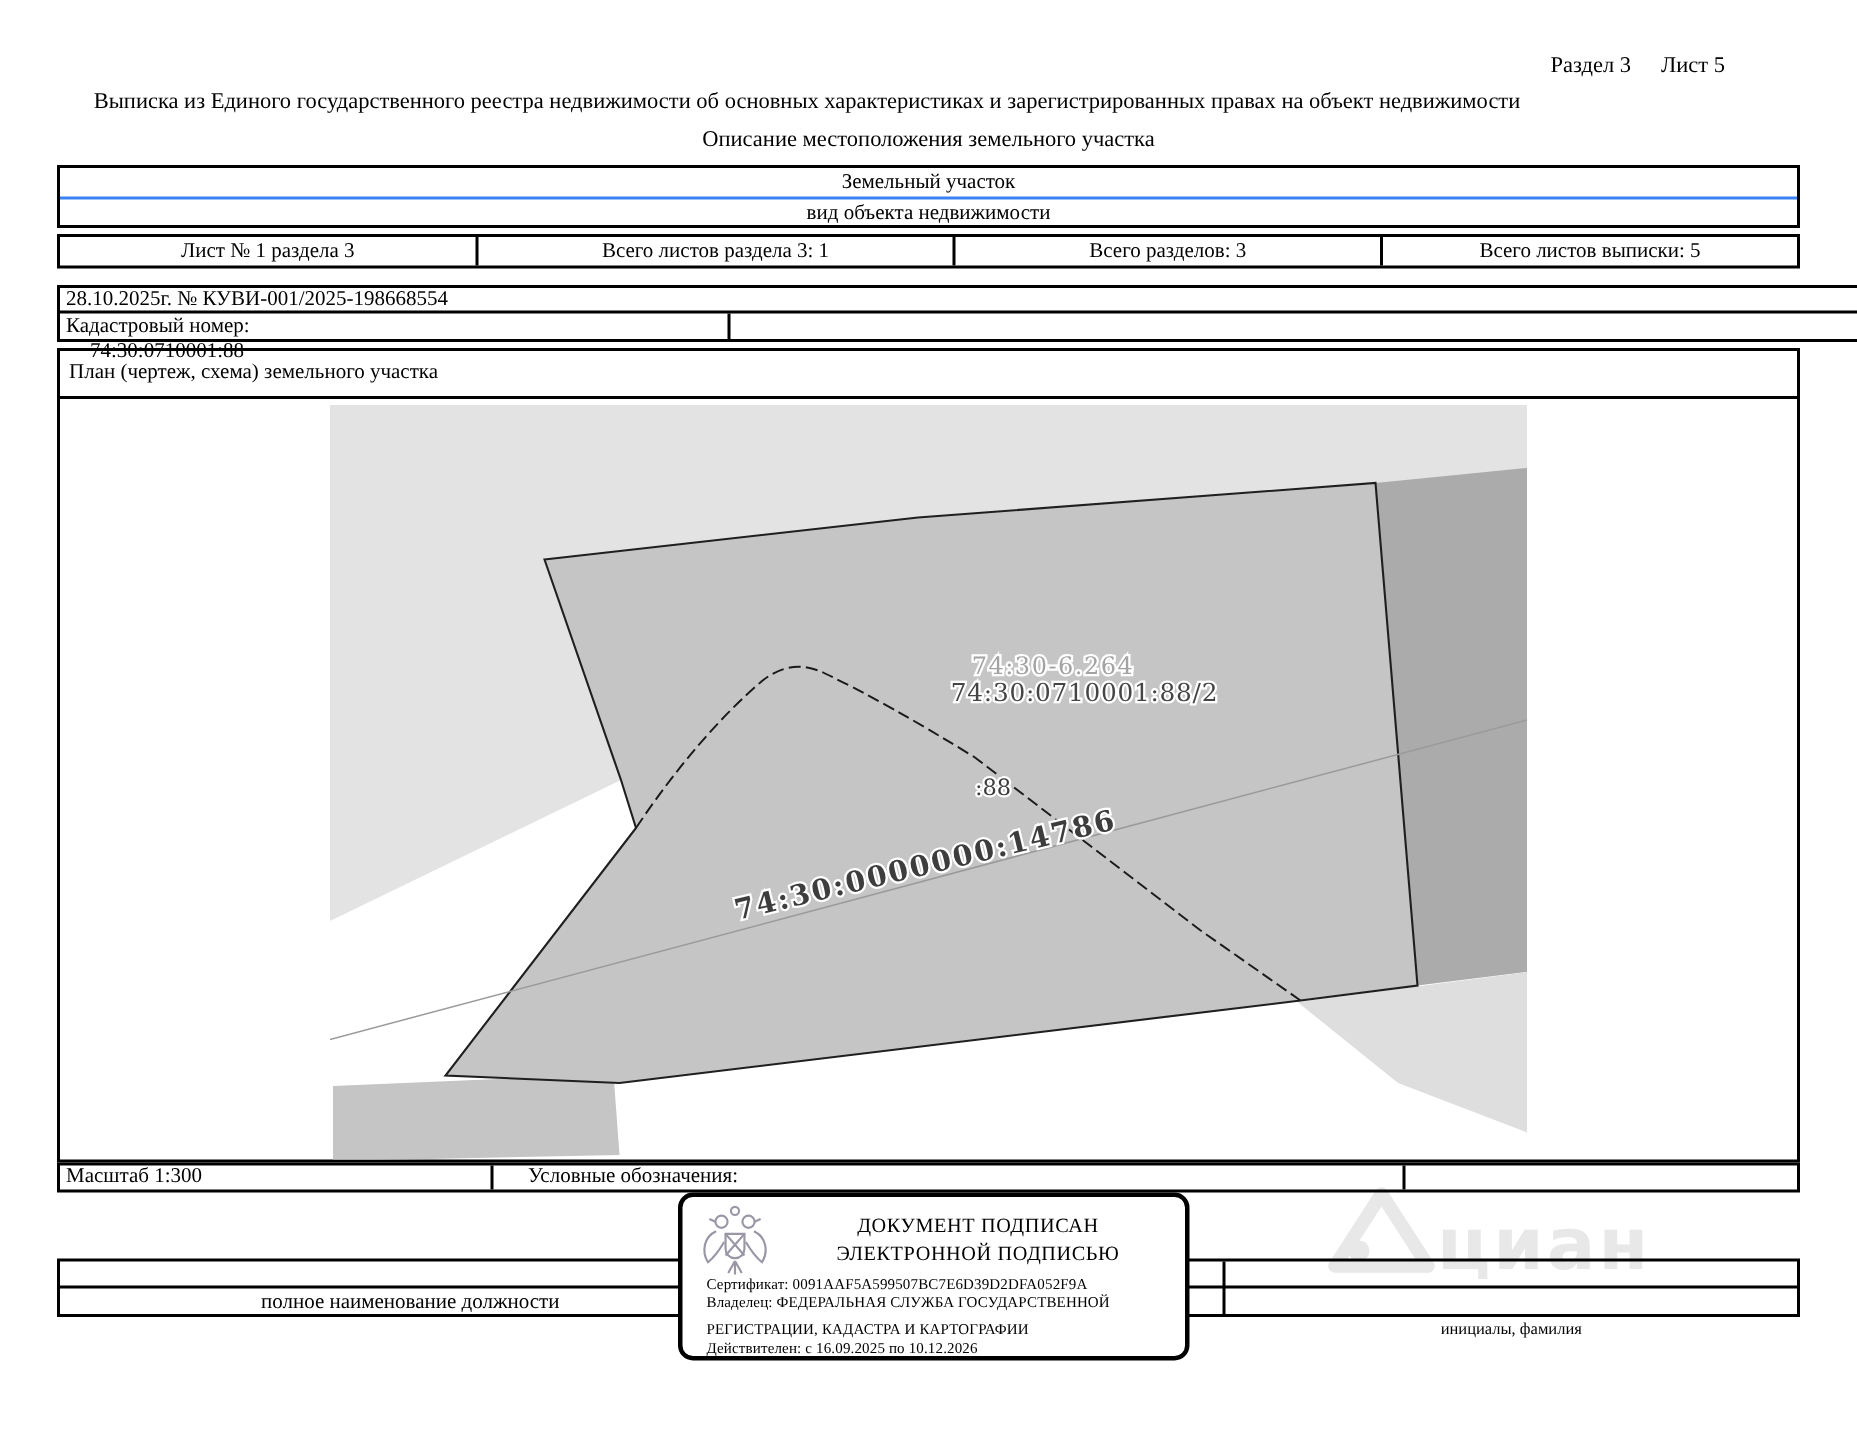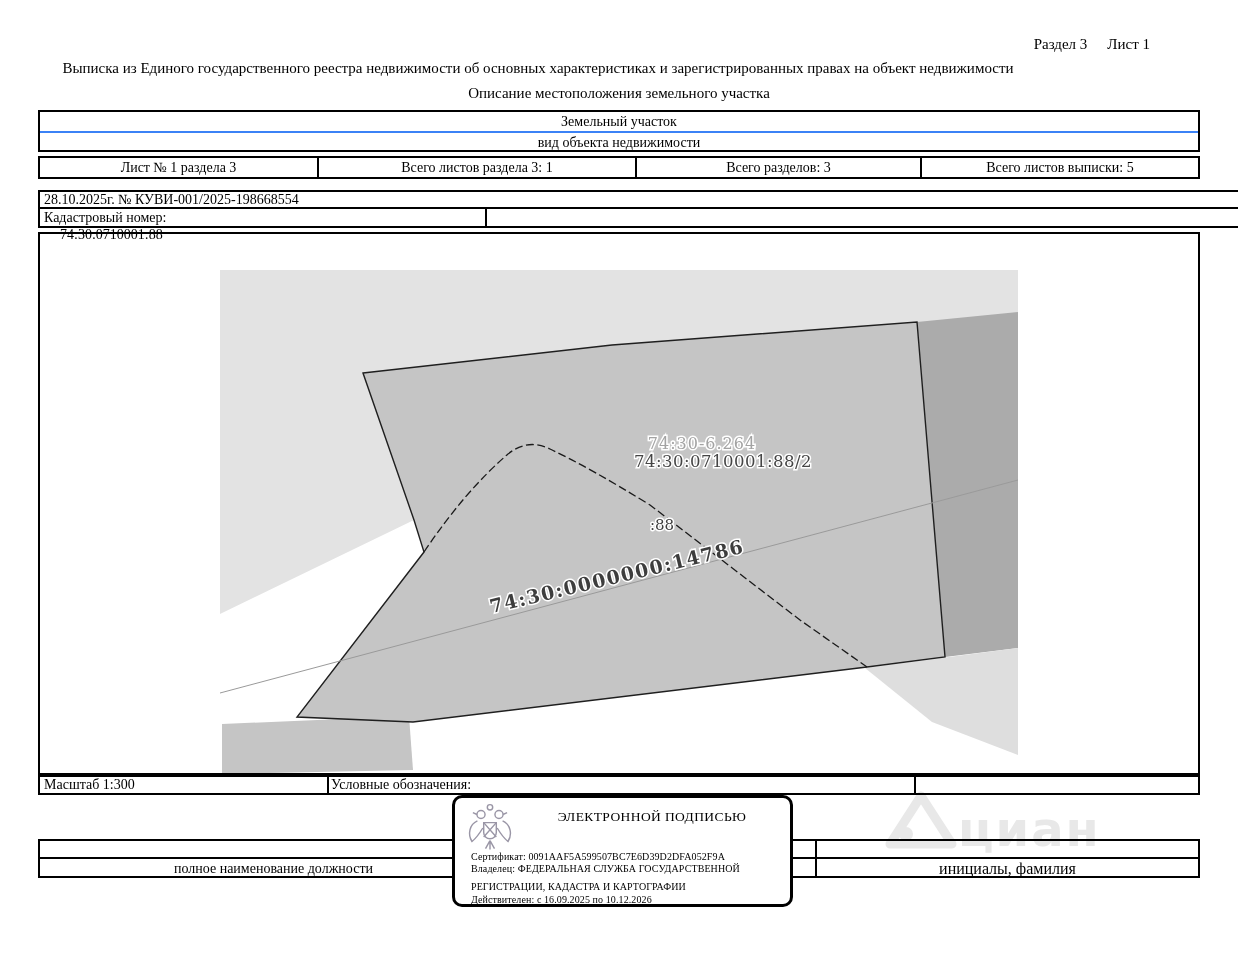--- a/index.html
+++ b/index.html
@@ -17,44 +17,44 @@
   #tbl-doc .r1{height:15px;line-height:15px;border-bottom:2px solid #000;font-size:14px;padding-left:4px;}
   #tbl-doc .r2{display:flex;height:17px;line-height:17px;font-size:14px;flex-direction:column;}
   #tbl-doc .r2 .c1{width:441px;border-right:2px solid #000;padding-left:4px;}
   #tbl-doc .r2 .c2{flex:1;padding-left:20px;}
   
   #plan-cell .hdr{height:30px;line-height:30px;border-bottom:2px solid #000;padding-left:6px;font-size:14px;}
   
   #row-scale{display:flex;}
   #row-scale .c{height:16px;line-height:16px;font-size:14px;border-right:2px solid #000;}
   #row-scale .c1{width:283px;padding-left:4px;}
-  #row-scale .c2{width:583px;padding-left:2px;}
+  #row-scale .c2{width:583px;padding-left:23px;}
   #row-scale .c3{flex:1;border-right:none;}
   
   #rows-sign{z-index:2;}
   #rows-sign .r1{height:16px;border-bottom:2px solid #000;}
   #rows-sign .r2{height:17px;line-height:17px;font-size:14px;}
   #rows-sign .vdiv{position:absolute;left:775px;top:0;bottom:0;width:2px;background:#000;}
   #lbl-position{position:absolute;left:0;top:19px;width:467px;text-align:center;line-height:17px;font-size:14px;}
-  #lbl-name{position:absolute;left:777px;top:19px;right:0;text-align:center;line-height:17px;font-size:16px;}
+  #lbl-name{position:absolute;left:777px;top:37px;right:0;text-align:center;line-height:17px;font-size:11px;}
   
   #stamp{left:452px;top:795px;width:341px;height:112px;border:3px solid #000;border-radius:10px;background:#fff;z-index:6;}
   #stamp .big{position:absolute;left:66px;top:9px;width:262px;text-align:center;font-size:13.5px;line-height:19px;letter-spacing:0.4px;}
   #stamp .sm{position:absolute;left:16px;font-size:10px;letter-spacing:0.1px;white-space:nowrap;}
   
   #watermark{left:876px;top:782px;width:225px;height:82px;z-index:1;}
   .map-label{font-family:"DejaVu Serif","Liberation Serif",serif;paint-order:stroke;stroke:#ffffff;stroke-width:3px;text-anchor:middle;}
   #hdr-meta{right:88px;top:36px;font-size:15px;}
   #hdr-meta .gap{display:inline-block;width:20px;}
 </style>
 </head>
 <body>
 
 <div class="abs" id="hdr-meta">
-  <span>Раздел 3</span><span class="gap"></span><span>Лист 1</span>
+  <span>Раздел 3</span><span class="gap"></span><span>Лист 5</span>
 </div>
 
 <div class="abs ctr fs15" style="left:0;top:60px;width:1076px;">Выписка из Единого государственного реестра недвижимости об основных характеристиках и зарегистрированных правах на объект недвижимости</div>
 <div class="abs ctr fs15" style="left:0;top:85px;width:1238px;">Описание местоположения земельного участка</div>
 
 <div class="abs tbl" id="tbl-object" style="left:38px;top:110px;width:1162px;height:42px;">
   <div class="r1 ctr">Земельный участок</div>
   <div class="r2 ctr">вид объекта недвижимости</div>
 </div>
 
@@ -67,20 +67,21 @@
 
 <div class="abs tbl" id="tbl-doc" style="left:38px;top:190px;width:1204px;height:38px;">
   <div class="r1">28.10.2025г. № КУВИ-001/2025-198668554</div>
   <div class="r2">
     <div class="c1">Кадастровый номер:</div>
     <div class="c2">74:30:0710001:88</div>
   </div>
 </div>
 
 <div class="abs tbl" id="plan-cell" style="left:38px;top:232px;width:1162px;height:543px;">
+  <div class="hdr">План (чертеж, схема) земельного участка</div>
   <svg class="abs" style="left:180px;top:34px;" width="798" height="505" viewBox="0 0 798 505">
 
     <polygon points="0,2 798,2 798,50 705,55 194,252 0,346" fill="#e3e3e3"></polygon>
 
     <polygon points="697,54 798,44 798,380 725,389" fill="#ababab"></polygon>
 
     <polygon points="645,400 798,380 798,487 712,454" fill="#dedede"></polygon>
 
     <polygon points="2,456 189,448 193,502 2,506" fill="#c5c5c5"></polygon>
 
@@ -128,19 +129,20 @@
       <path d="M15.5,15 L11,13"></path>
       <path d="M44.5,15 L49,13"></path>
       <path d="M16,22 C7,26 5,37 10,45 C15,41 19,35 22,30"></path>
       <path d="M44,22 C53,26 55,37 50,45 C45,41 41,35 38,30"></path>
       <path d="M23,24 h14 v11 a7,7 0 0 1 -7,7 a7,7 0 0 1 -7,-7 Z"></path>
       <path d="M23,24 L37,40 M37,24 L23,40"></path>
       <path d="M30,44 L25,53 M30,44 L30,54 M30,44 L35,53"></path>
     </g>
   </svg>
   <div class="big">
+    <div>ДОКУМЕНТ ПОДПИСАН</div>
     <div>ЭЛЕКТРОННОЙ ПОДПИСЬЮ</div>
   </div>
   <div class="sm" style="top:53px;">Сертификат: 0091AAF5A599507BC7E6D39D2DFA052F9A</div>
   <div class="sm" style="top:65px;">Владелец: ФЕДЕРАЛЬНАЯ СЛУЖБА ГОСУДАРСТВЕННОЙ</div>
   <div class="sm" style="top:83px;">РЕГИСТРАЦИИ, КАДАСТРА И КАРТОГРАФИИ</div>
   <div class="sm" style="top:96px;">Действителен: с 16.09.2025 по 10.12.2026</div>
 </div>
 
 </body></html>

